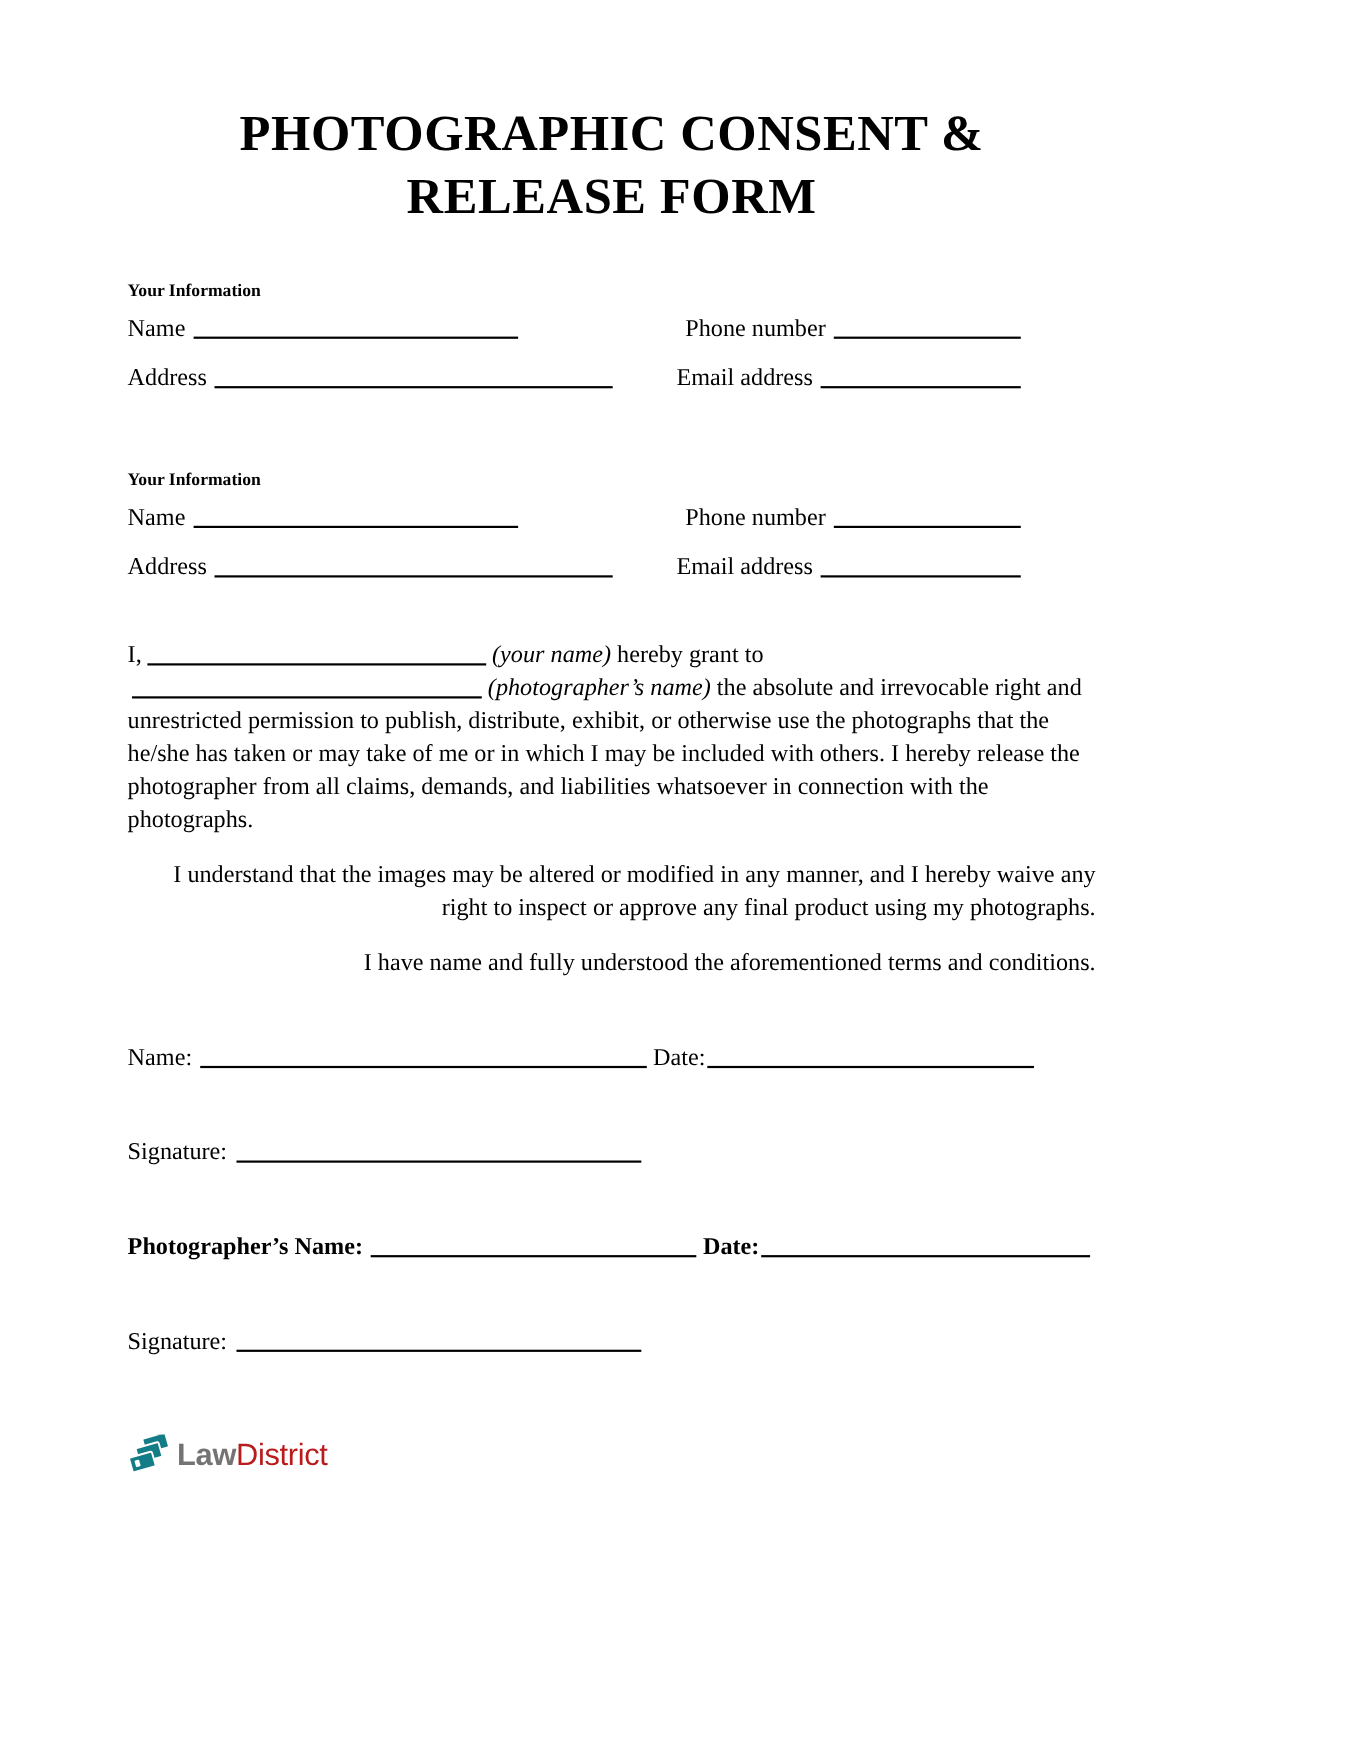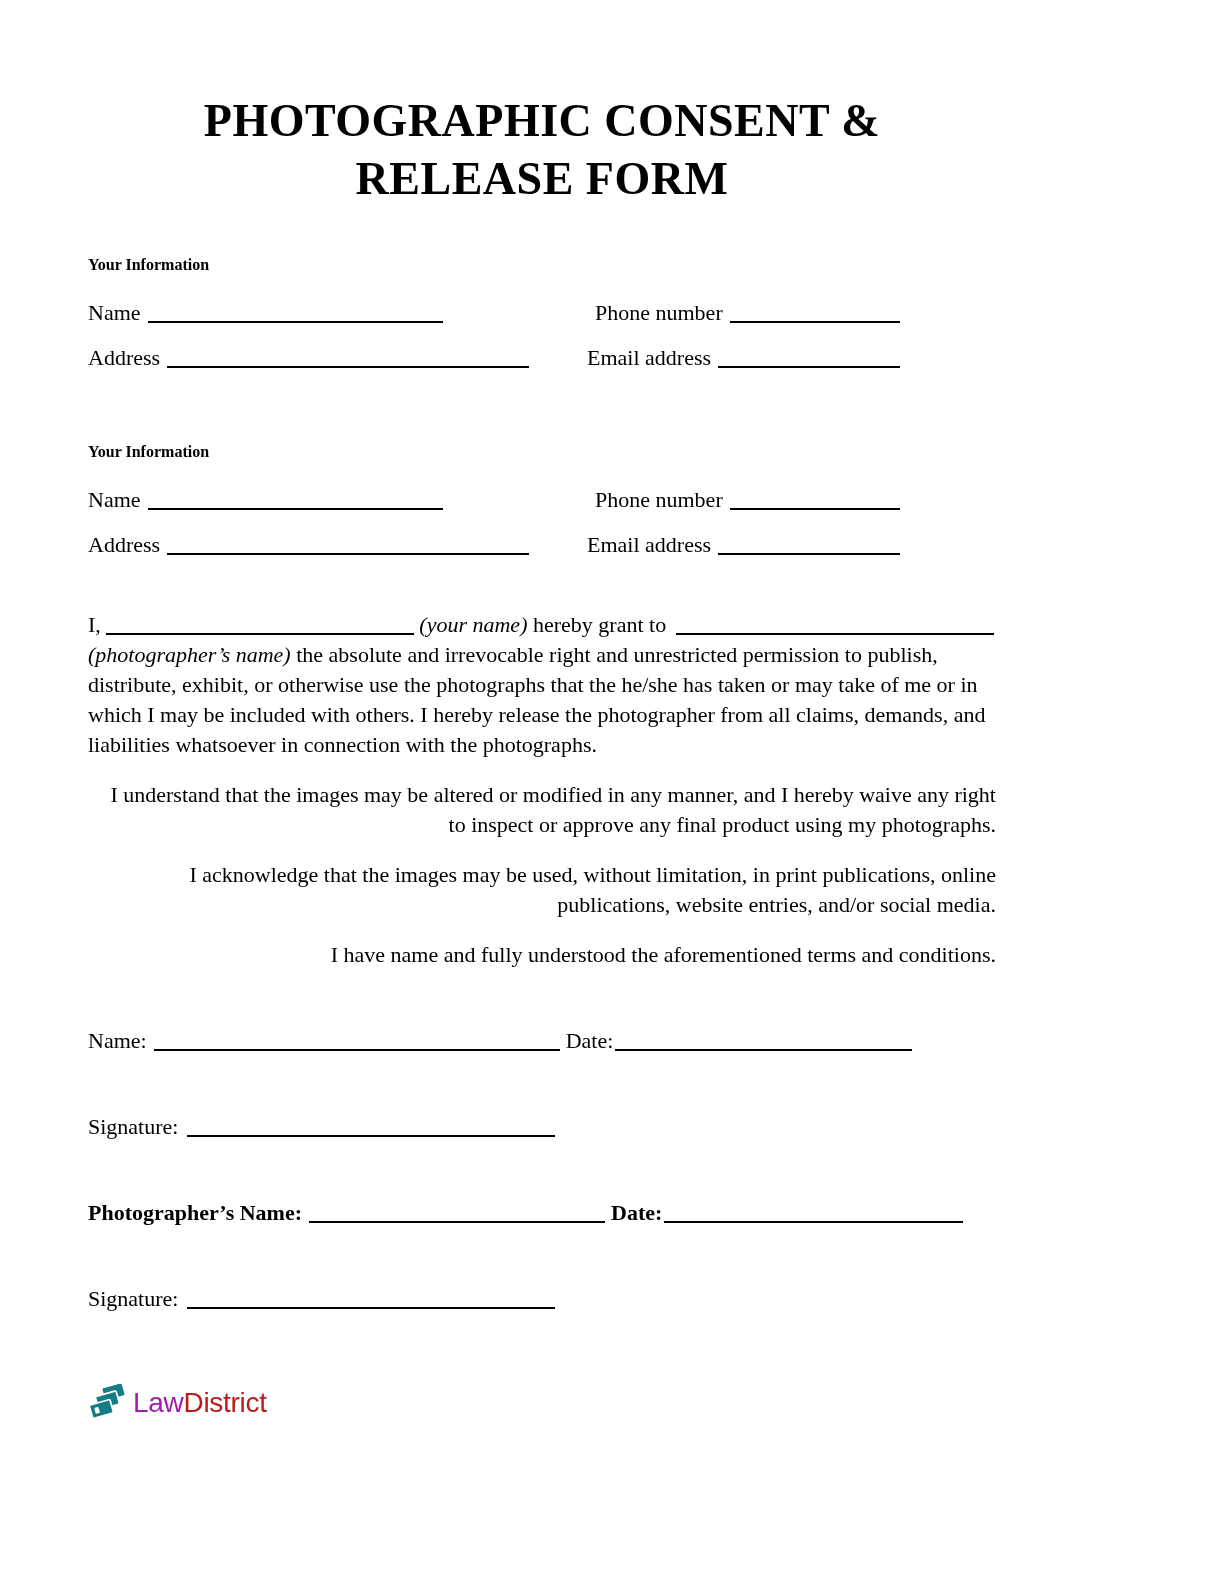--- a/index.html
+++ b/index.html
@@ -1,29 +1,29 @@
 <!DOCTYPE html>
 <html><head>
 <meta charset="utf-8">
 <style>
   html,body{margin:0;padding:0;background:#fff;}
   .page{
     width:1108px;min-height:1584px;box-sizing:border-box;
-    padding:0 112px 0 88px;background:#ffffff;color:#000;
+    padding:0 112px 0 116px;background:#ffffff;color:#000;
     font-family:"Liberation Serif", serif;font-size:22px;line-height:30px;
     position:relative;
   }
   h1.title{
     margin:0;padding-top:92px;text-align:center;
     font-size:46px;line-height:58px;font-weight:700;letter-spacing:.5px;
   }
   .section-heading{font-weight:700;font-size:16px;margin:0;}
   .info-section-1{margin-top:42px;}
   .info-section-2{margin-top:64px;}
-  .field-grid{display:grid;grid-template-columns:499px 1fr;row-gap:15px;margin-top:18px;}
+  .field-grid{display:grid;grid-template-columns:499px 1fr;row-gap:15px;margin-top:3px;}
   .blank{display:inline-block;border-bottom:2px solid #000;height:20px;vertical-align:-3px;margin-left:7px;}
   .w-name{width:295px;}
   .w-phone{width:170px;}
   .w-address{width:362px;}
   .w-email{width:182px;}
   .phone-indent{padding-left:8px;}
   .grant{margin:50px 0 0 0;}
   .it{font-style:italic;}
   .gb1{width:308px;margin-left:5px;}
   .gb2{width:318px;margin-left:4px;}
@@ -36,21 +36,21 @@
   .b-subj-name{width:406px;margin-left:7px;margin-right:6px;}
   .b-subj-date{width:297px;margin-left:2px;}
   .b-sign{width:368px;margin-left:9px;}
   .b-photog-name{width:296px;margin-left:7px;margin-right:6px;}
   .b-photog-date{width:299px;margin-left:2px;}
   .logo{
     margin-top:70px;display:flex;align-items:center;gap:7px;
     font-family:"Liberation Sans", sans-serif;font-size:28px;line-height:36px;
     letter-spacing:-0.3px;padding-bottom:70px;
   }
-  .logo .law{font-weight:400;color:#a21caf;}
+  .logo .law{font-weight:700;color:#737373;}
   .logo .district{font-weight:400;color:#b91c1c;}
   .logo-icon{width:38px;height:38px;flex:0 0 auto;}
 </style>
 </head>
 <body>
 
 <div class="page">
 
   <h1 class="title"><span>PHOTOGRAPHIC CONSENT &amp;</span><br><span>RELEASE FORM</span></h1>
 
@@ -70,21 +70,20 @@
       <div><span>Name</span><span class="blank w-name"></span></div>
       <div class="phone-indent"><span>Phone number</span><span class="blank w-phone"></span></div>
       <div><span>Address</span><span class="blank w-address"></span></div>
       <div><span>Email address</span><span class="blank w-email"></span></div>
     </div>
   </div>
 
   <p class="grant"><span>I,</span><span class="blank gb1"></span> <span class="it">(your name)</span> <span>hereby grant to</span> <span class="blank gb2"></span> <span class="it">(photographer’s name)</span> <span>the absolute and irrevocable right and unrestricted permission to publish, distribute, exhibit, or otherwise use the photographs that the he/she has taken or may take of me or in which I may be included with others. I hereby release the photographer from all claims, demands, and liabilities whatsoever in connection with the photographs.</span></p>
 
   <p class="para">I understand that the images may be altered or modified in any manner, and I hereby waive any right to inspect or approve any final product using my photographs.</p>
-  <p class="para">I acknowledge that the images may be used, without limitation, in print publications, online publications, website entries, and/or social media.</p>
   <p class="para">I have name and fully understood the aforementioned terms and conditions.</p>
 
   <p class="sig-row row-namedate"><span>Name:</span><span class="blank b-subj-name"></span><span>Date:</span><span class="blank b-subj-date"></span></p>
 
   <p class="sig-row row-sig1"><span>Signature:</span><span class="blank b-sign"></span></p>
 
   <p class="sig-row row-photog"><span>Photographer’s Name:</span><span class="blank b-photog-name"></span><span>Date:</span><span class="blank b-photog-date"></span></p>
 
   <p class="sig-row row-sig2"><span>Signature:</span><span class="blank b-sign"></span></p>
 

